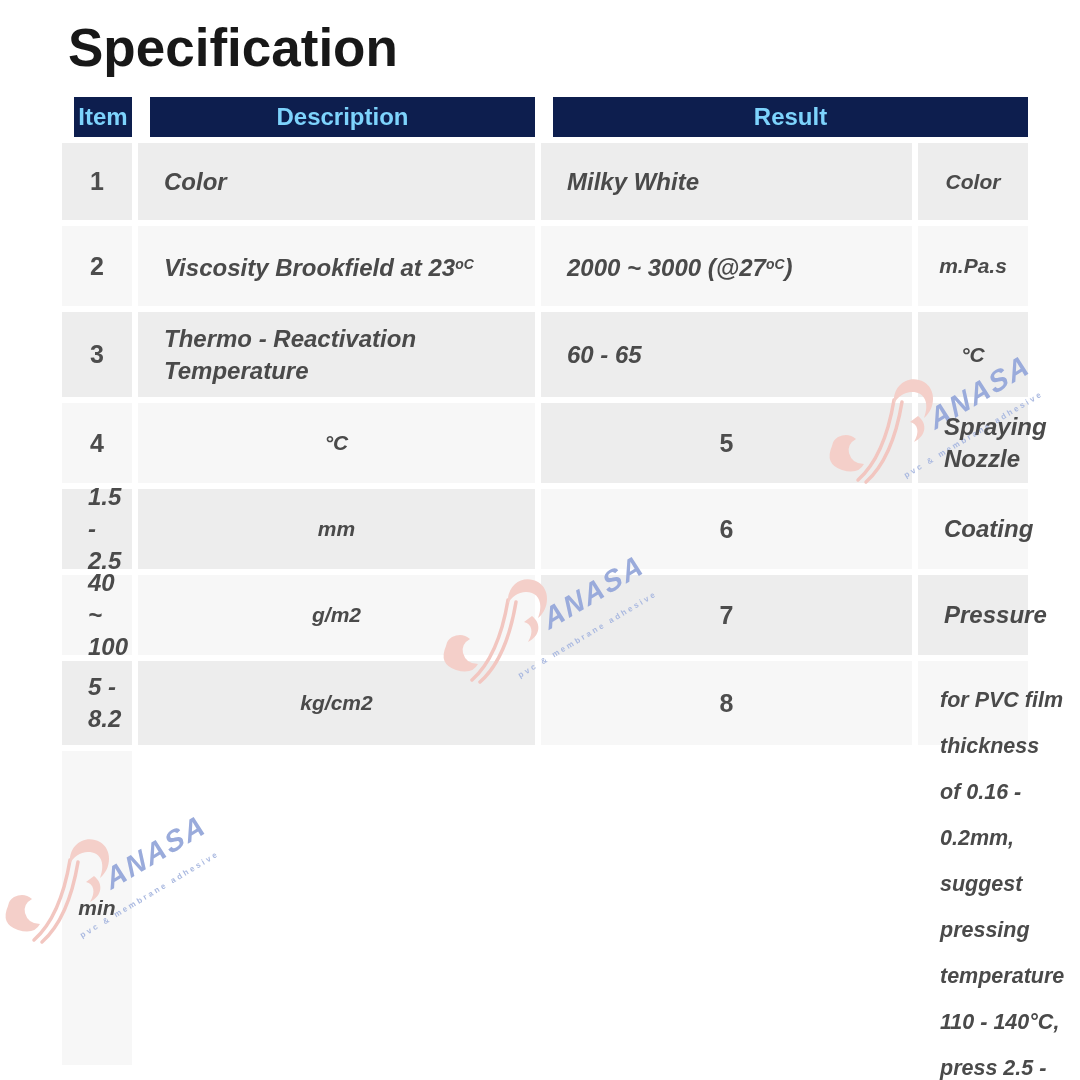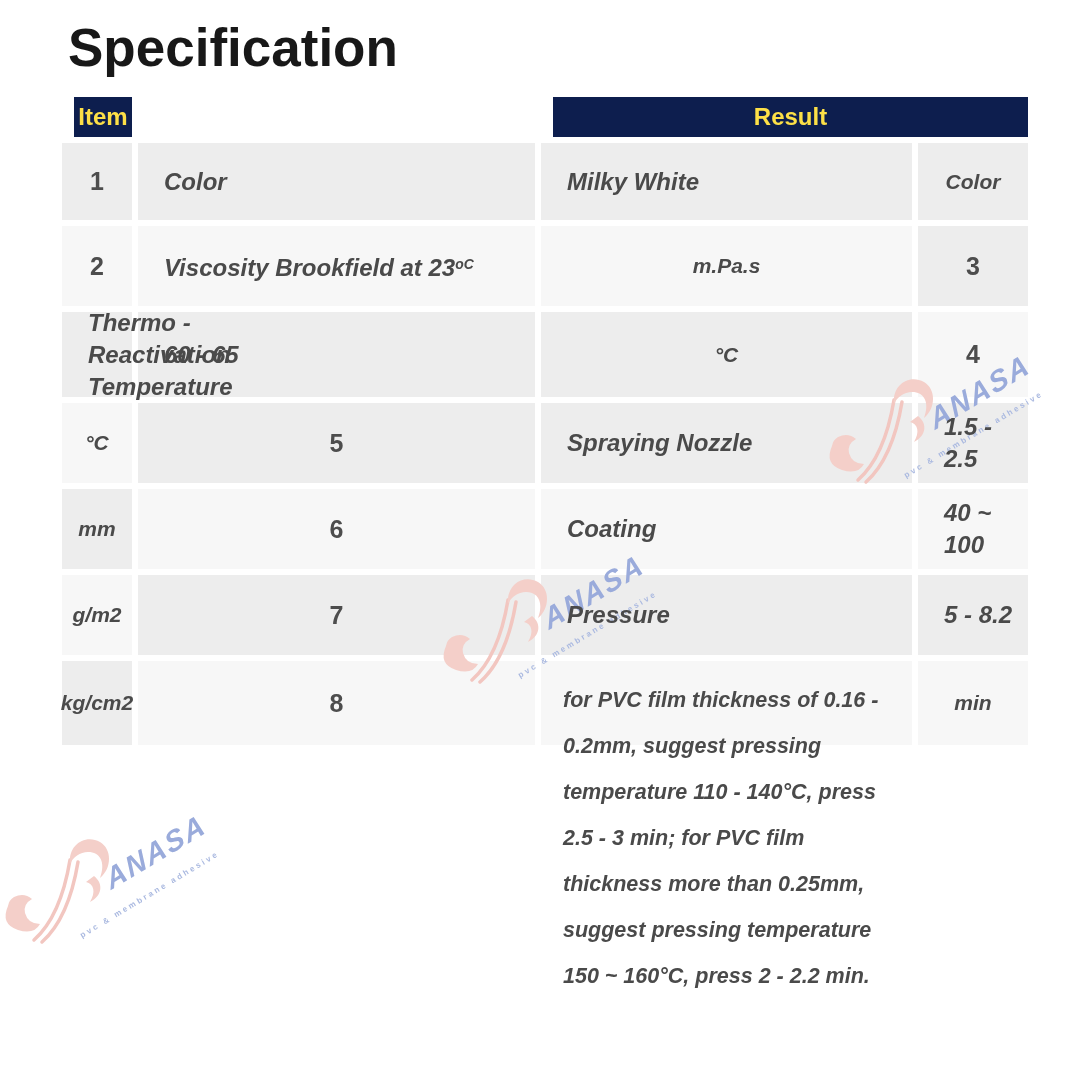--- a/index.html
+++ b/index.html
@@ -17,21 +17,21 @@
     color:#181818; letter-spacing:0px;
   }
   .spec {
     position:absolute; left:62px; top:97px; width:966px;
     display:grid;
     grid-template-columns:70px 397px 371px 110px;
     grid-template-rows:40px 77px 80px 85px 80px 80px 80px 84px 314px;
     gap:6px;
   }
   .hcell {
-    background:#0d1e4e; color:#fde047;
+    background:#0d1e4e; color:#7dd3fc;
     font-weight:700; font-size:24px;
     display:flex; align-items:center; justify-content:center;margin-left:12px;
   }
   .hresult { grid-column:3 / 5;text-align:center; }
   .cell { display:flex; align-items:center; }
   .odd  { background:#ededed; }
   .even { background:#f7f7f7; }
   .item { justify-content:center; font-weight:700; font-size:25px; color:#4d4d4d; }
   .desc, .res {
     font-style:italic; font-weight:600; font-size:24px;
@@ -73,20 +73,23 @@
 </head>
 <body>
 
 <h1 class="title">Specification</h1>
 
 <div class="spec">
 
   <div class="hcell">
       <span>Item</span>
     </div>
+  <div class="hcell">
+      <span>Description</span>
+    </div>
   <div class="hcell hresult">
       <span>Result</span>
     </div>
 
   <div class="cell item odd">
       <span>1</span>
     </div>
   <div class="cell desc odd">
       <span>Color</span>
     </div>
@@ -95,20 +98,23 @@
     </div>
   <div class="cell unit odd">
       <span>Color</span>
     </div>
 
   <div class="cell item even">
       <span>2</span>
     </div>
   <div class="cell desc even">
       <span>Viscosity Brookfield at 23<sup>oC</sup></span>
+    </div>
+  <div class="cell res  even">
+      <span>2000 ~ 3000 (@27<sup>oC</sup>)</span>
     </div>
   <div class="cell unit even">
       <span>m.Pa.s</span>
     </div>
 
   <div class="cell item odd">
       <span>3</span>
     </div>
   <div class="cell desc odd">
       <span>Thermo - Reactivation Temperature</span>

